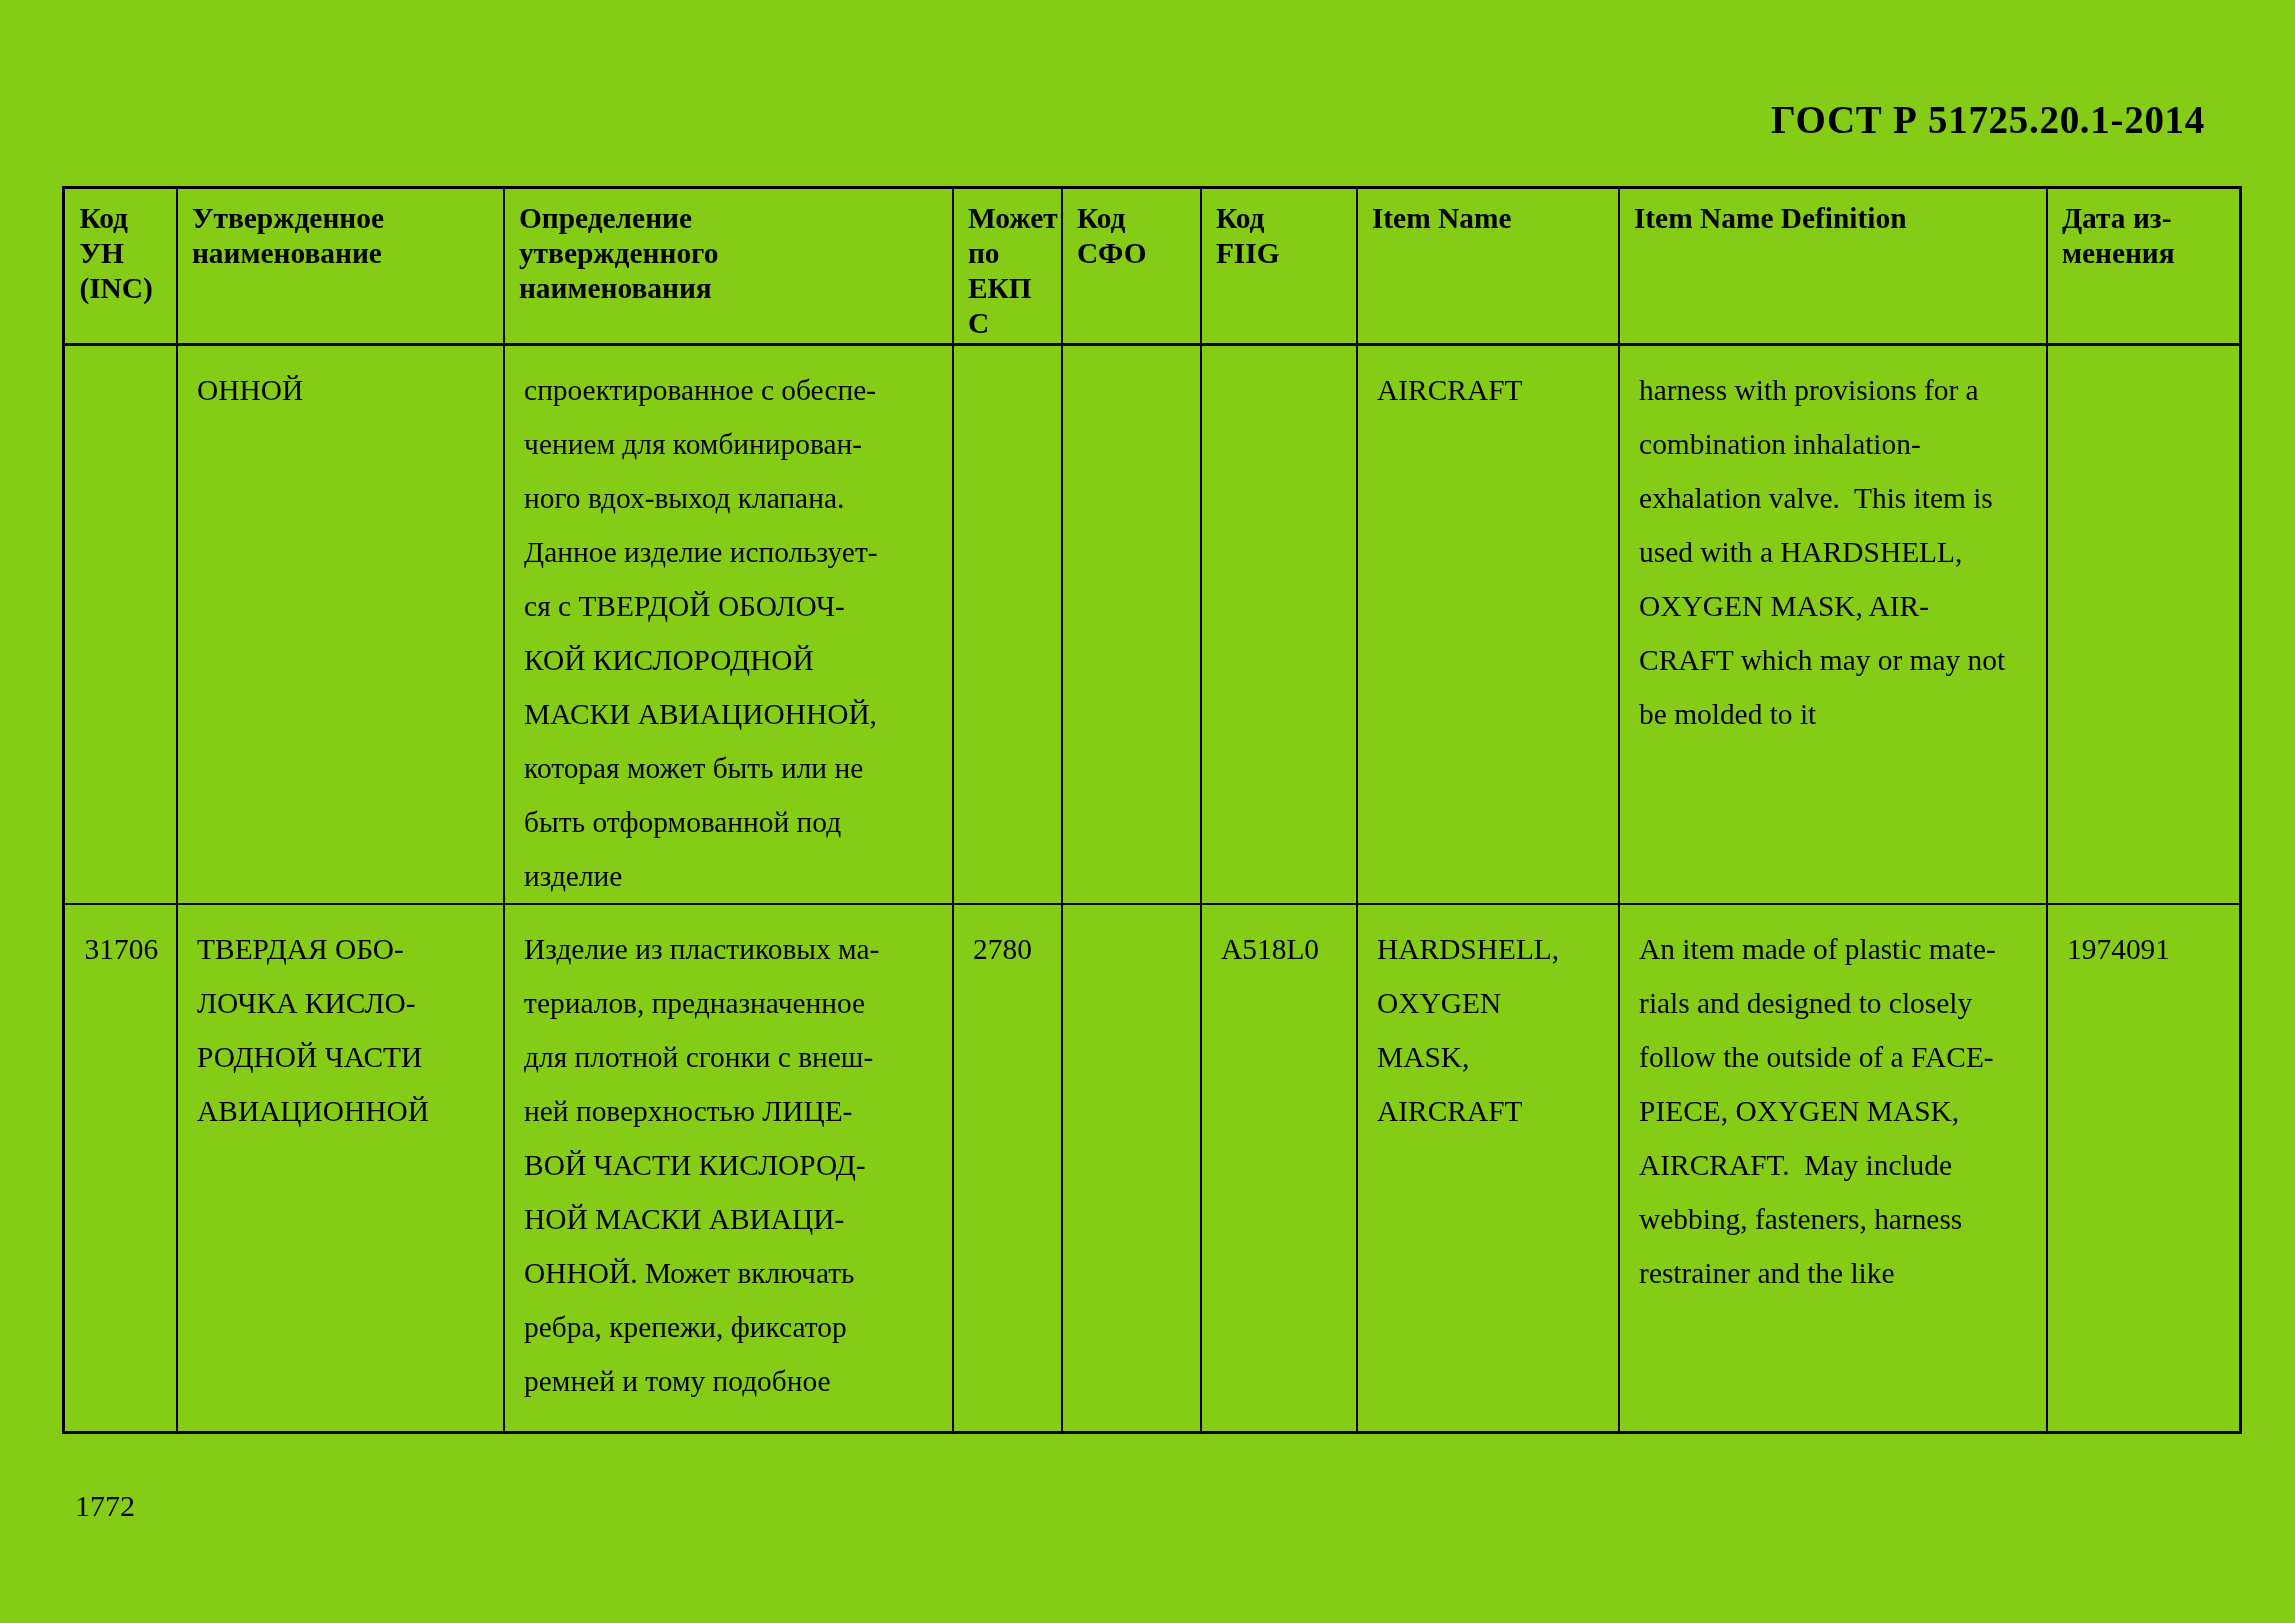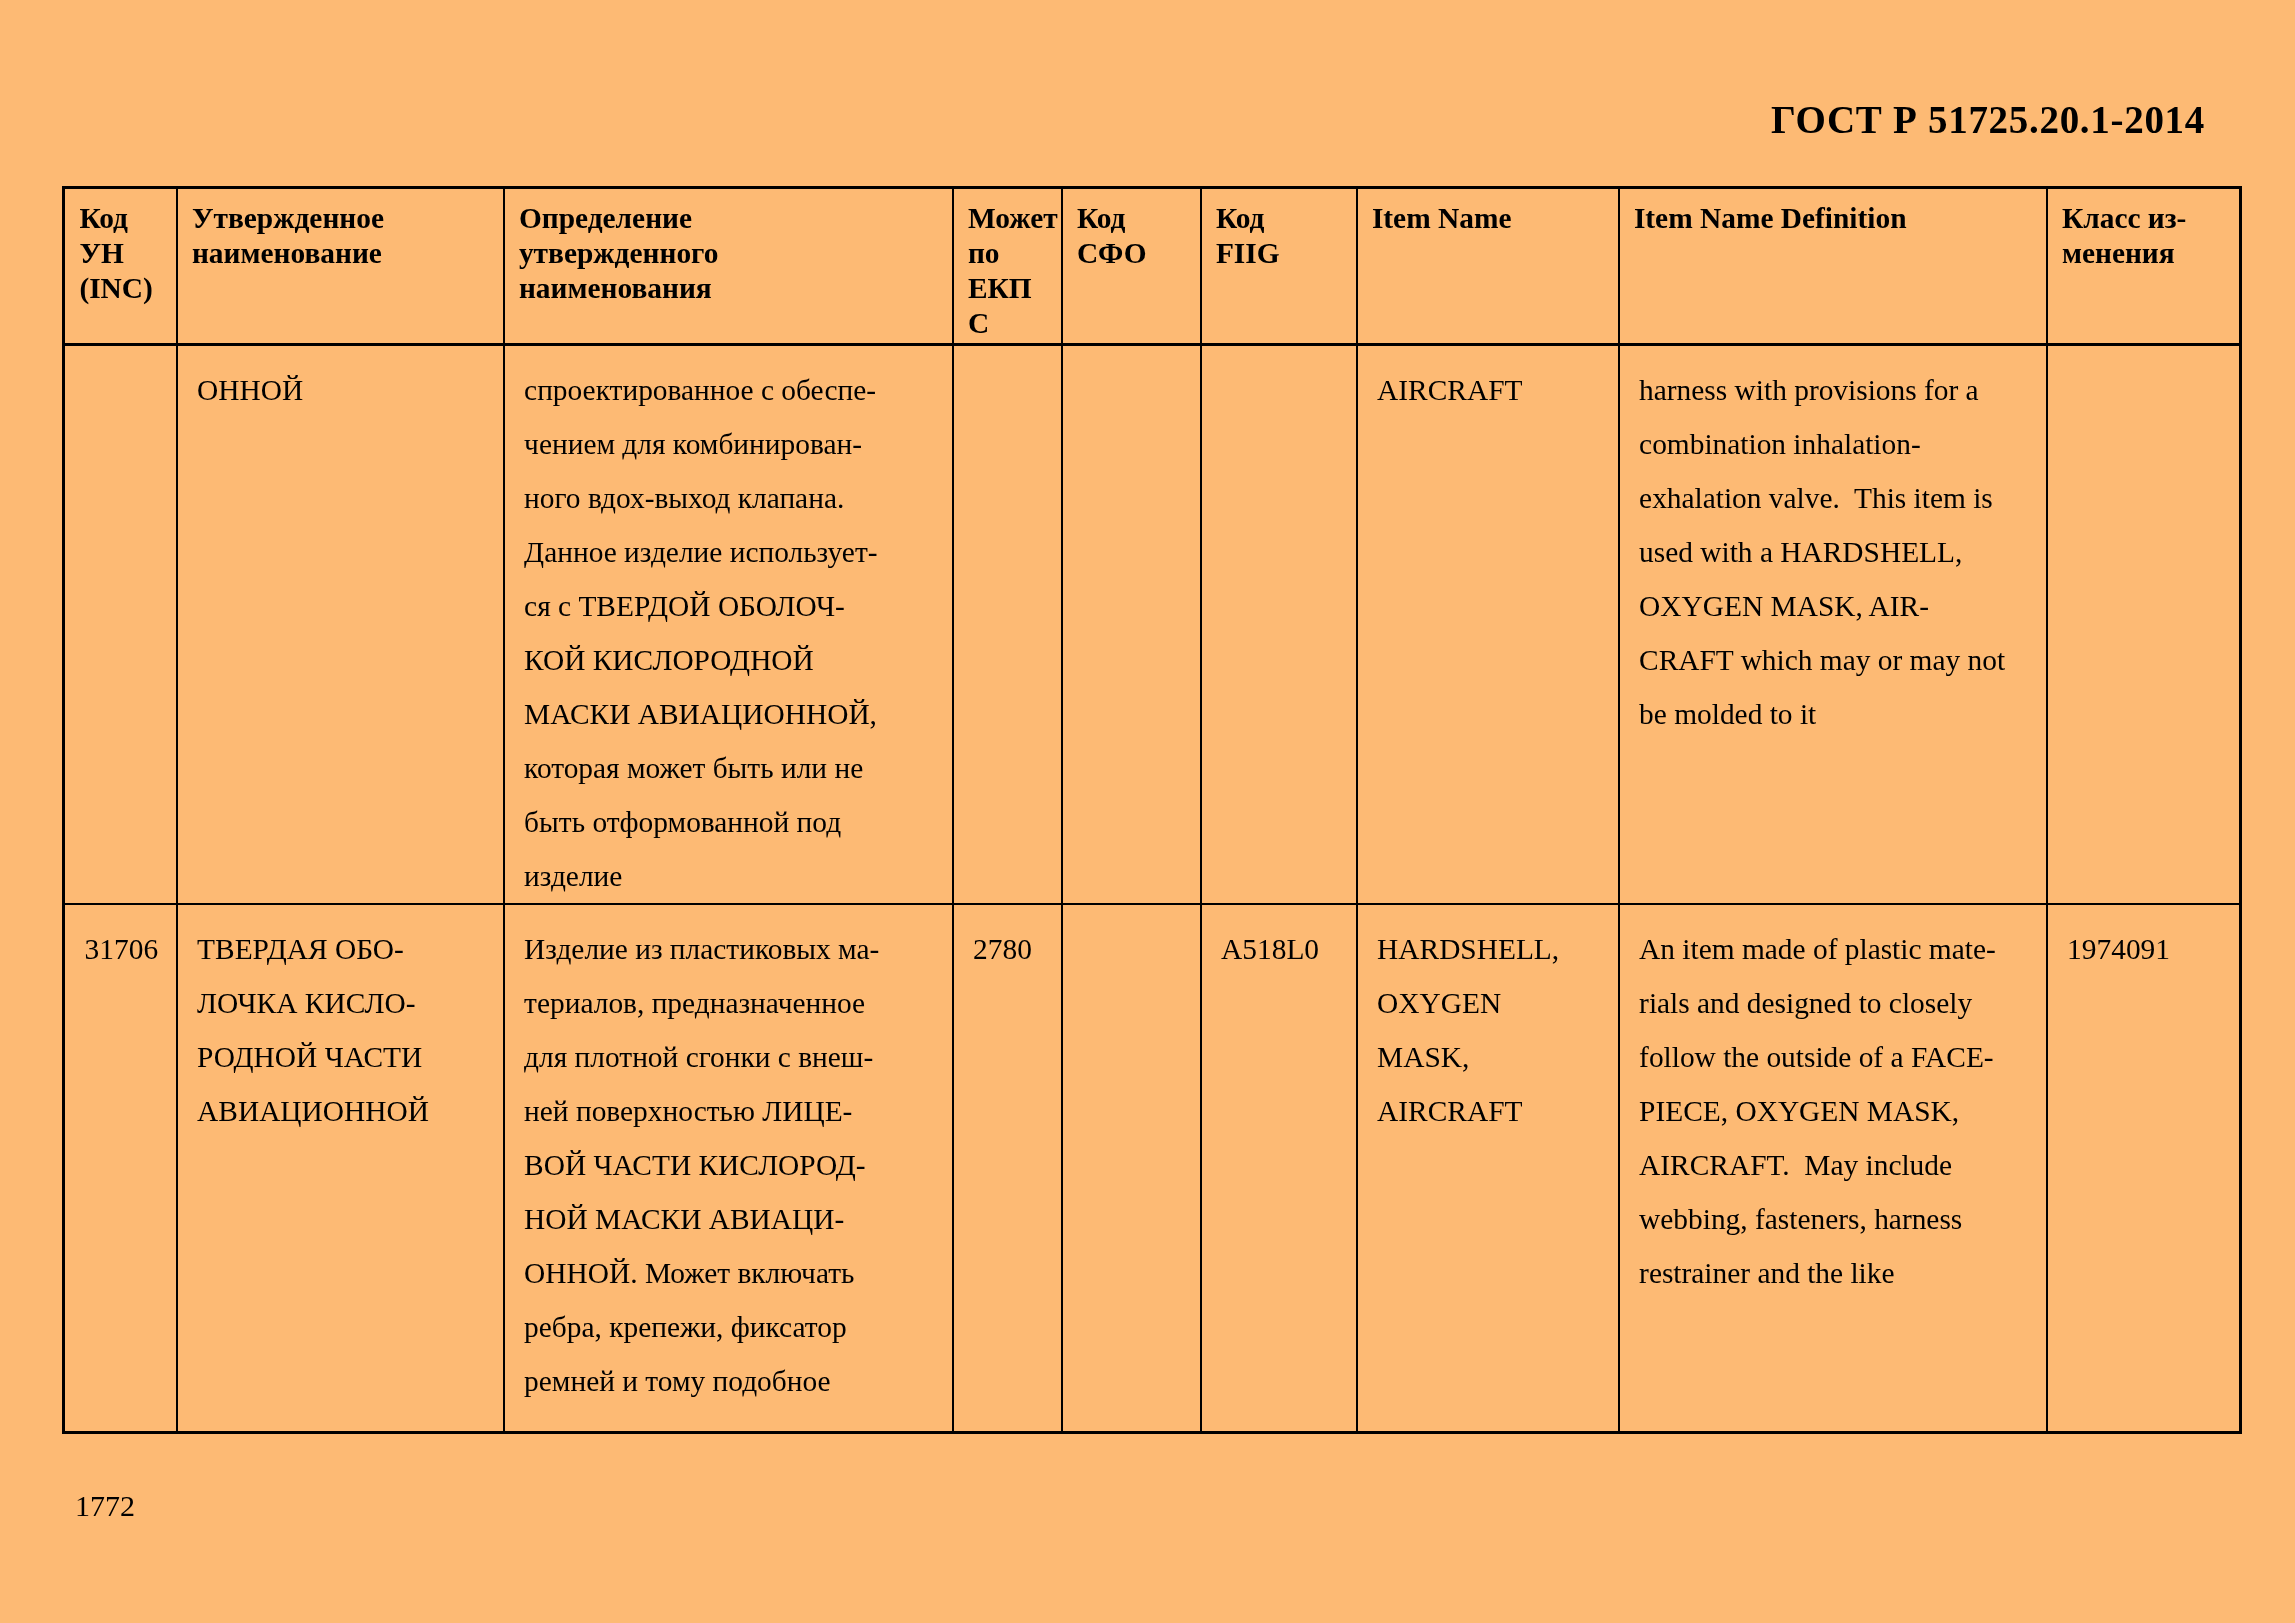--- a/index.html
+++ b/index.html
@@ -4,21 +4,21 @@
 <style>
   html, body {
     margin: 0;
     padding: 0;
     background: #808080;
   }
   .page {
     position: relative;
     width: 2295px;
     height: 1623px;
-    background: #fdba74;
+    background: #84cc16;
     font-family: "Liberation Serif", "DejaVu Serif", serif;
     color: #000000;
     overflow: hidden;
   }
   .doc-header {
     position: absolute;
     top: 97px;
     left: 62px;
     width: 2177px;
     text-align: right;
@@ -98,21 +98,21 @@
       <td>Может
 по
 ЕКП
 С</td>
       <td>Код
 СФО</td>
       <td>Код
 FIIG</td>
       <td>Item Name</td>
       <td>Item Name Definition</td>
-      <td>Класс из-
+      <td>Дата из-
 менения</td>
     </tr>
 
     <tr style="height:504px">
       <td class="body-cell"></td>
       <td class="body-cell">ОННОЙ</td>
       <td class="body-cell">спроектированное с обеспе-
 чением для комбинирован-
 ного вдох-выход клапана.
 Данное изделие использует-

